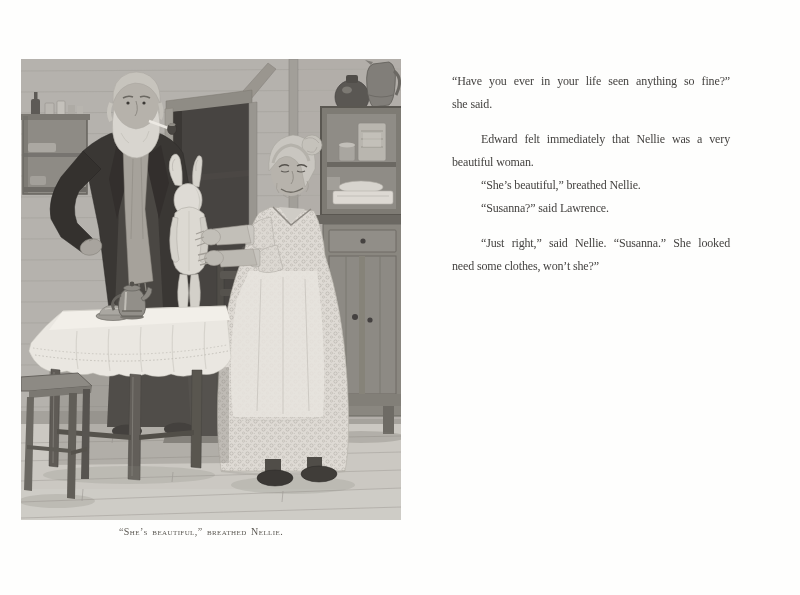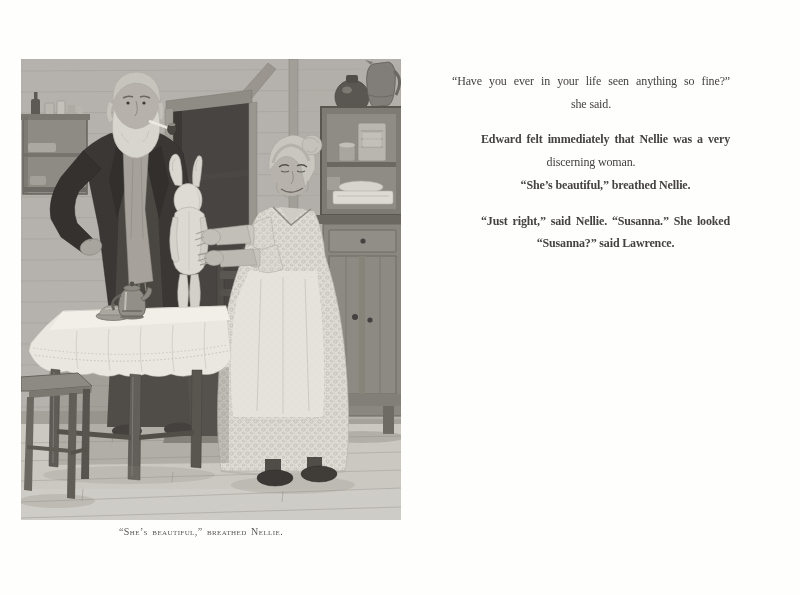--- a/index.html
+++ b/index.html
@@ -13,23 +13,23 @@
     position:absolute;left:21px;top:526px;width:360px;
     text-align:center;font-variant:small-caps;
     font-size:10px;letter-spacing:.4px;word-spacing:1.5px;color:#5a5751;
   }
 
   
   #story-text{
     position:absolute;left:452px;top:57px;width:278px;
     font-size:12px;line-height:22.7px;letter-spacing:-0.15px;color:#454341;
   }
-  #story-text .line{text-align:center;}
+  #story-text .line{text-align:left;}
   #story-text .line.justify{text-align:justify;text-align-last:justify;margin-top:13px;}
-  #story-text .line.indent{text-indent:29px;font-weight:bold;}
+  #story-text .line.indent{text-indent:29px;}
 
   #page-number{
     position:absolute;left:452px;top:529px;width:278px;
     text-align:center;font-size:13.5px;color:#565350;letter-spacing:1px;
   }
 </style>
 </head>
 <body>
 
 <div id="book-page">
@@ -359,20 +359,21 @@
       </g>
     </svg>
   </div>
 
   <div id="illustration-caption">“She’s beautiful,” breathed Nellie.</div>
 
   <div id="story-text">
       <div class="line justify">“Have you ever in your life seen anything so fine?”</div>
       <div class="line">she said.</div>
       <div class="line indent justify">Edward felt immediately that Nellie was a very</div>
-      <div class="line">discerning woman.</div>
+      <div class="line">beautiful woman.</div>
       <div class="line indent">“She’s beautiful,” breathed Nellie.</div>
+      <div class="line indent">“Susanna?” said Lawrence.</div>
       <div class="line indent justify">“Just right,” said Nellie. “Susanna.” She looked</div>
-      <div class="line indent">“Susanna?” said Lawrence.</div>
+      <div class="line">need some clothes, won’t she?”</div>
     </div>
 
 
 </div>
 
 </body></html>

